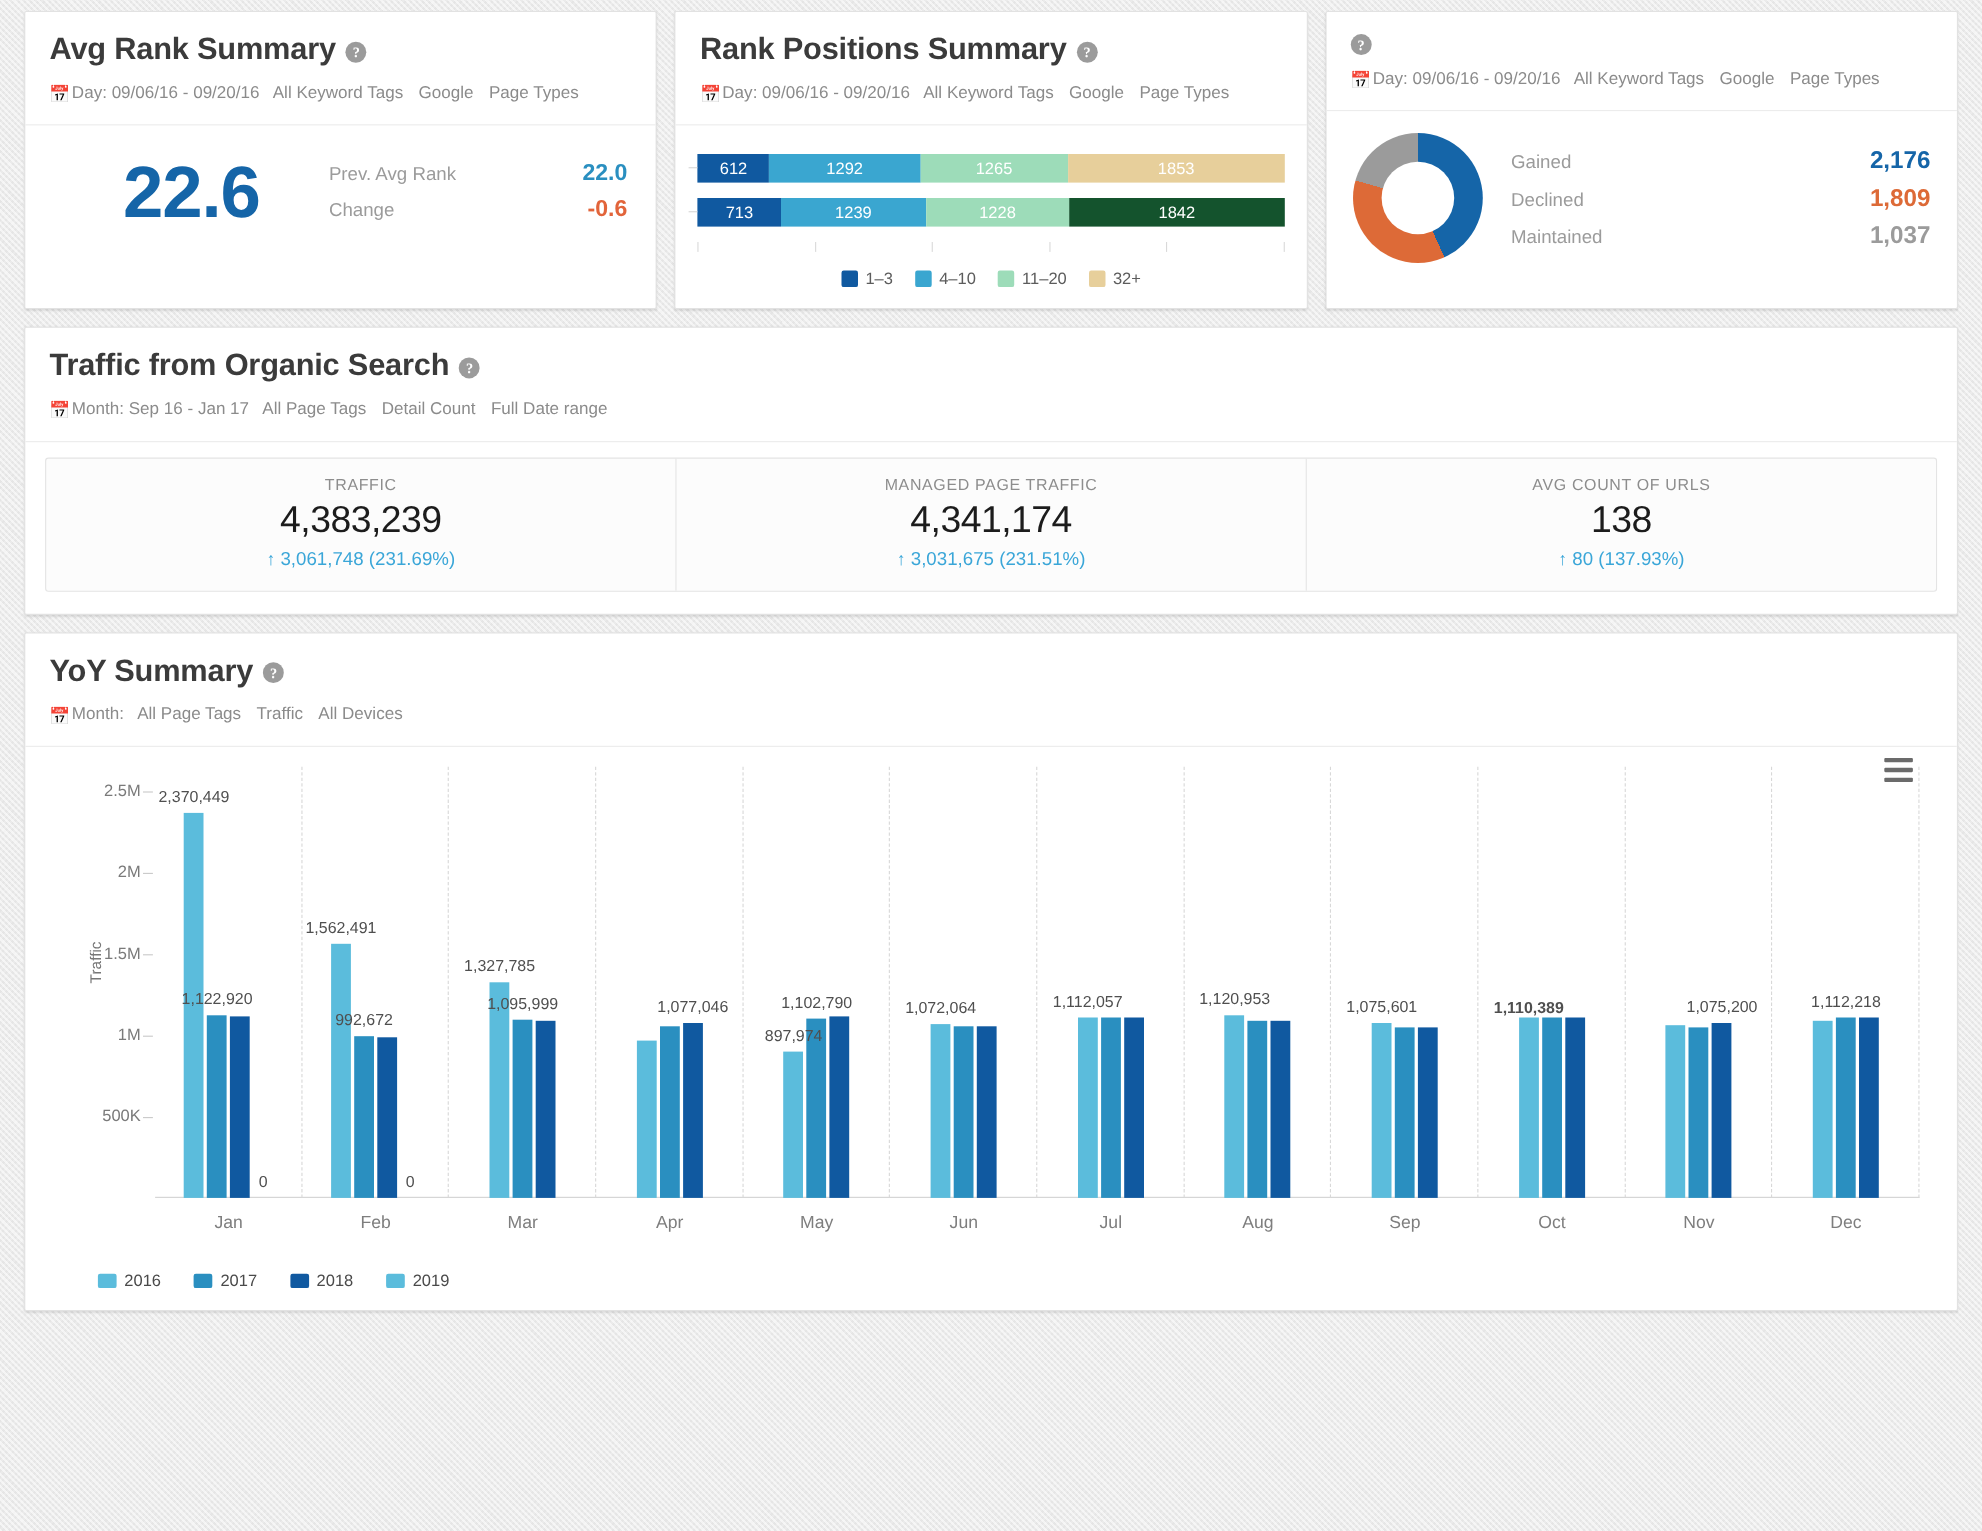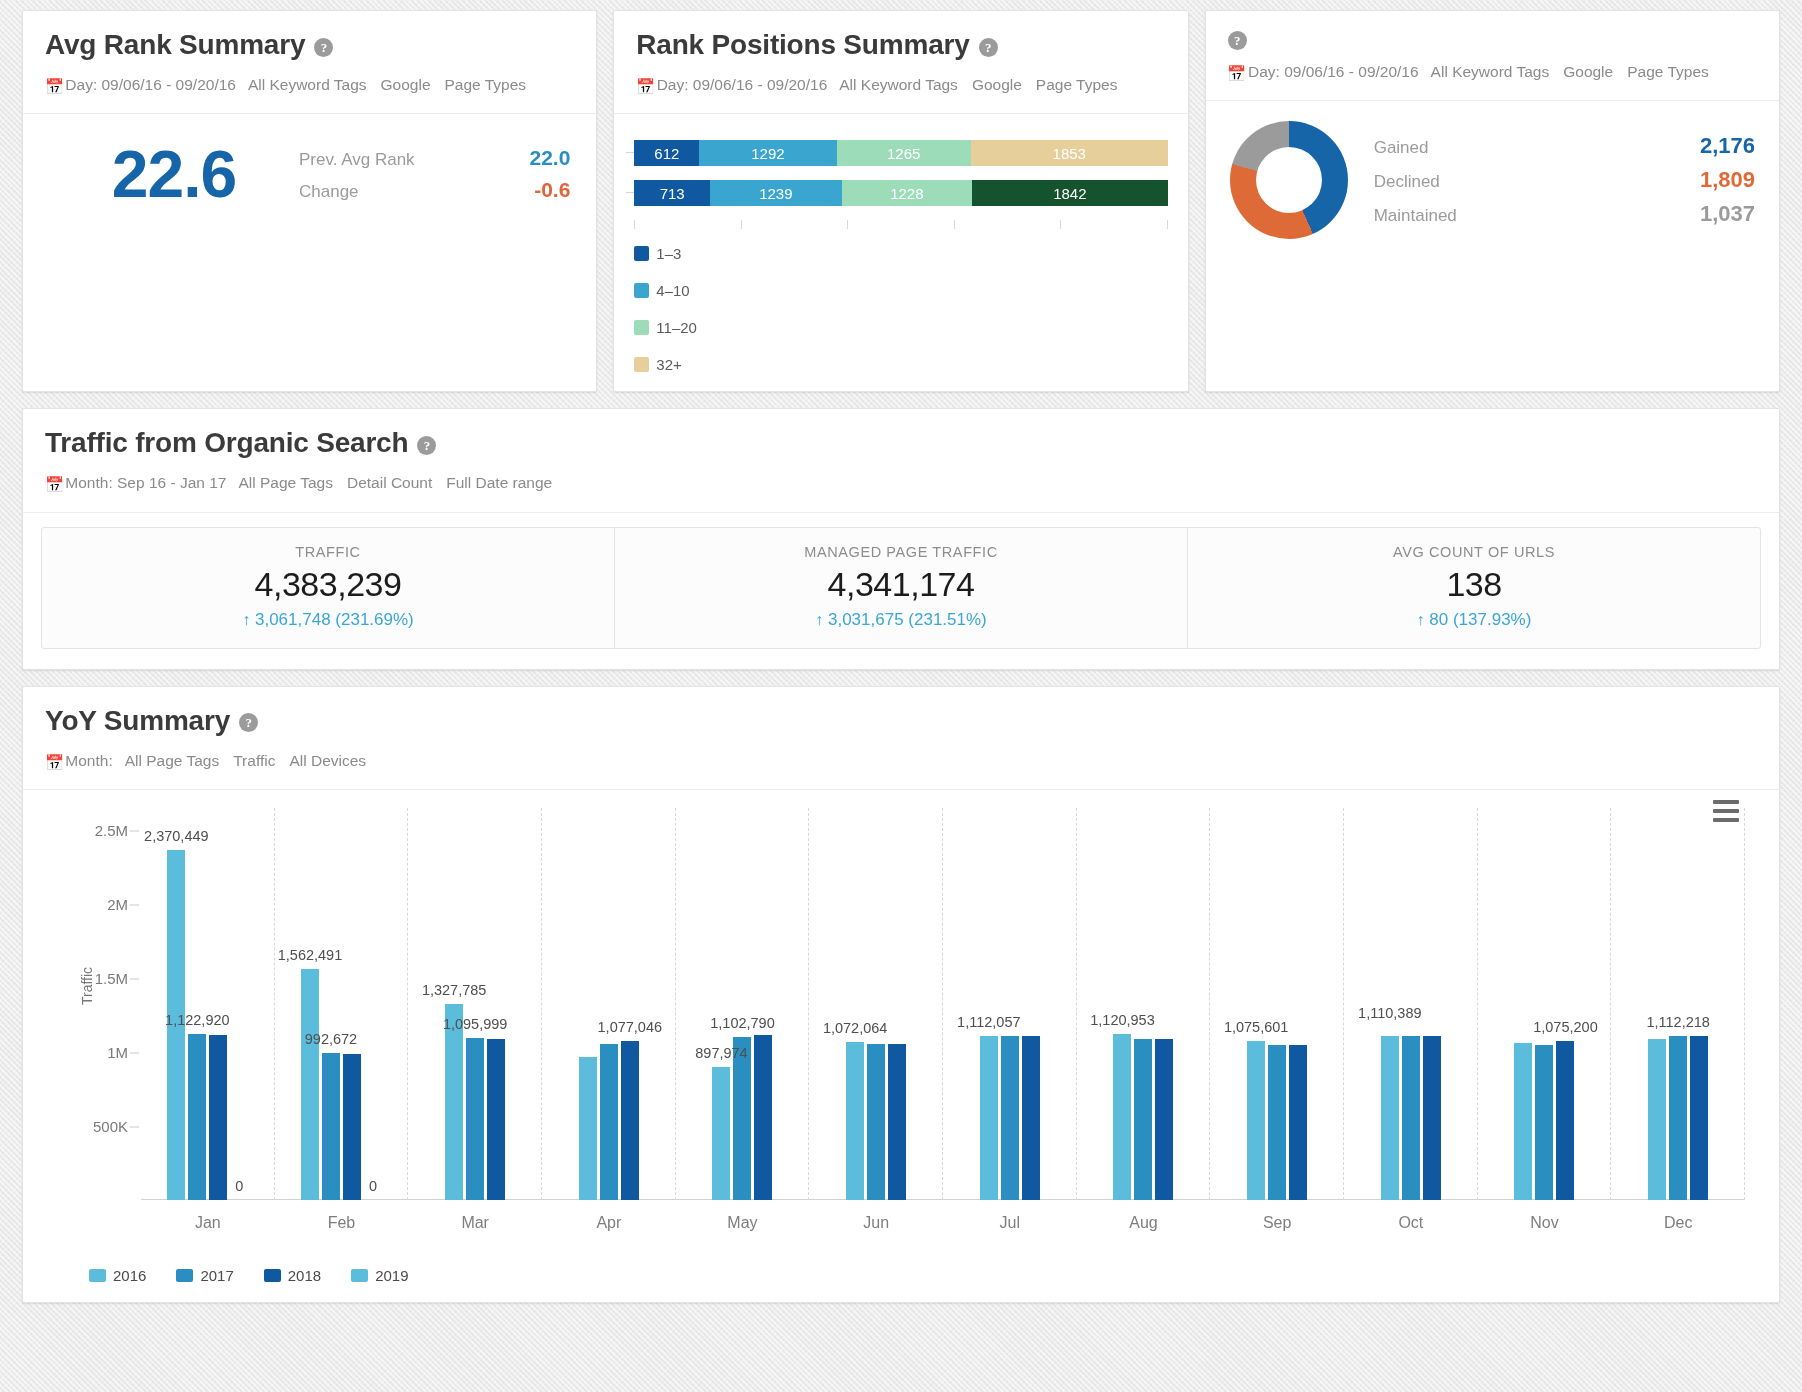--- a/index.html
+++ b/index.html
@@ -54,21 +54,21 @@
   
   .rp-body { padding: 26px 20px 18px 20px; }
   .rp-bar { display: flex; height: 26px; margin-bottom: 14px; width: 100%; position: relative; }
   .rp-bar::before {
     content: ""; position: absolute; left: -8px; top: 12px; width: 8px; height: 1px; background: #d6d6d6;
   }
   .rp-seg { display: flex; align-items: center; justify-content: center; color: #fff; font-size: 15px; }
   .rp-ticks { display: flex; height: 9px; margin: 2px 0 0 0; }
   .rp-ticks i { flex: 1; border-left: 1px solid #d9d9d9; }
   .rp-ticks i:last-child { border-right: 1px solid #d9d9d9; }
-  .rp-legend { display: flex; gap: 20px; justify-content: center; margin-top: 16px; flex-direction: column; }
+  .rp-legend { display: flex; gap: 20px; justify-content: center; margin-top: 16px; }
   .lg { display: flex; align-items: center; gap: 7px; font-size: 15px; color: #5c5c5c; }
   .sw { width: 15px; height: 15px; border-radius: 2px; flex: none; }
 
   
   .rc-body { padding: 20px 24px 26px 24px; display: flex; align-items: center; gap: 26px; }
   .donut { width: 118px; height: 118px; flex: none; position: relative; }
   .donut .hole {
     position: absolute; inset: 26px; background: #fff; border-radius: 50%;
   }
   .rc-tbl { flex: 1; }
@@ -389,21 +389,21 @@
             <div class="blab" style="bottom: 165.189px; left: 34.2893%;">1,075,601</div>
             <div class="xlab">Sep</div>
           </div>
           <div class="grp" style="left: 75%; width: 8.33333%;">
             <div class="gl"></div>
             <div class="bars">
               <div class="bar" style="height: 164.338px; background: rgb(91, 188, 220);"></div>
               <div class="bar" style="height: 164.576px; background: rgb(42, 143, 192);"></div>
               <div class="bar" style="height: 164.28px; background: rgb(16, 89, 160);"></div>
             </div>
-            <div class="blab" style="bottom: 179px; left: 34.2893%;">1,110,389</div>
+            <div class="blab" style="bottom: 164px; left: 34.2893%; font-weight: bold;">1,110,389</div>
             <div class="xlab">Oct</div>
           </div>
           <div class="grp" style="left: 83.3333%; width: 8.33333%;">
             <div class="gl"></div>
             <div class="bars">
               <div class="bar" style="height: 157.62px; background: rgb(91, 188, 220);"></div>
               <div class="bar" style="height: 155.696px; background: rgb(42, 143, 192);"></div>
               <div class="bar" style="height: 159.13px; background: rgb(16, 89, 160);"></div>
             </div>
             <div class="blab" style="bottom: 165.13px; left: 65.7107%;">1,075,200</div>

